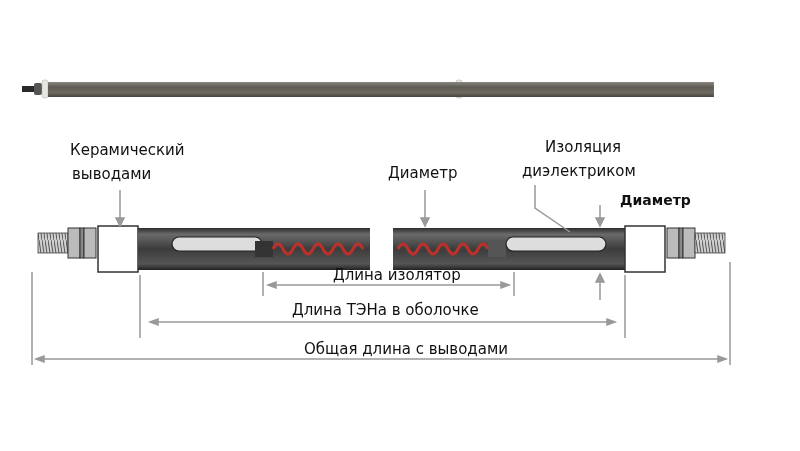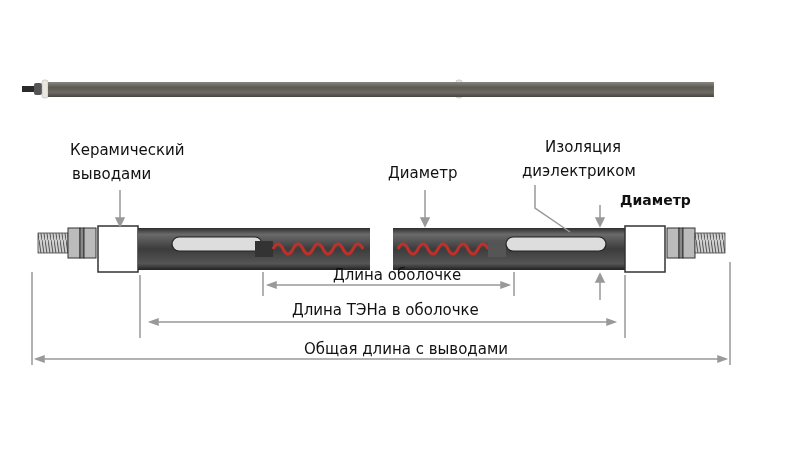--- a/index.html
+++ b/index.html
@@ -105,15 +105,15 @@
       <path d="M726,359 l-8,-3 v6 z"></path>
   </g>
 </svg>
 
 <div class="label" style="left:70px;top:141px;">Керамический</div>
 <div class="label" style="left:72px;top:165px;">выводами</div>
 <div class="label" style="left:388px;top:164px;">Диаметр</div>
 <div class="label" style="left:545px;top:138px;">Изоляция</div>
 <div class="label" style="left:522px;top:162px;text-align:right;">диэлектриком</div>
 <div class="label big" style="left:620px;top:191px;">Диаметр</div>
-<div class="label" style="left:333px;top:266px;">Длина оболочке</div>
+<div class="label" style="left:333px;top:266px;">Длина изолятор</div>
 <div class="label" style="left:292px;top:301px;">Длина ТЭНа в оболочке</div>
 <div class="label" style="left:268px;top:340px;margin-left:36px;">Общая длина с выводами</div>
 
 </body></html>

